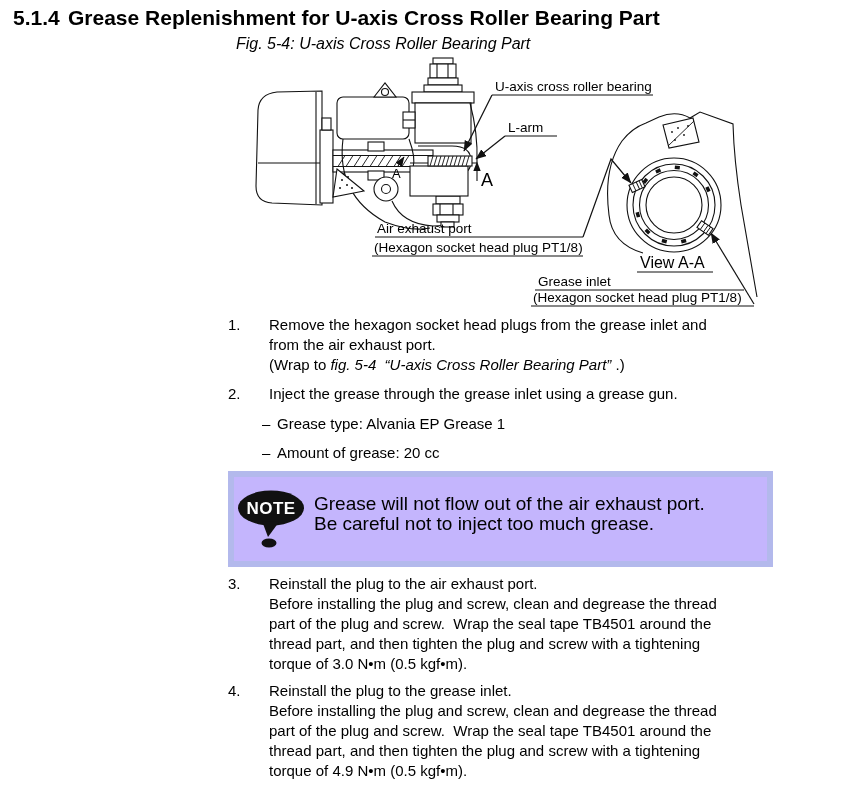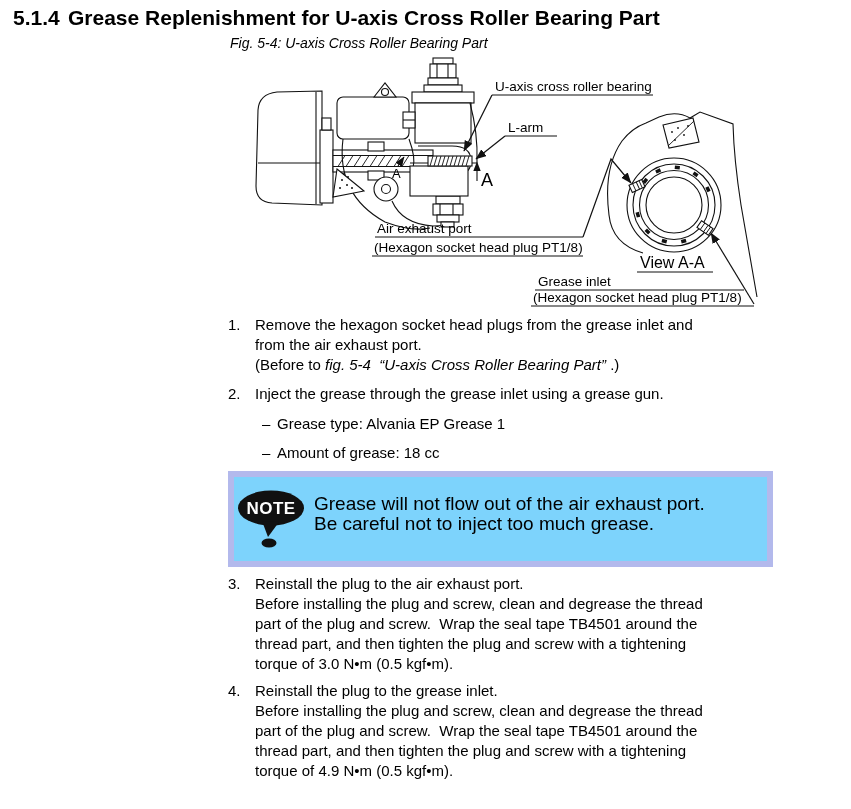--- a/index.html
+++ b/index.html
@@ -1,36 +1,36 @@
 <!DOCTYPE html>
 <html style="--note-border: #b3b9ec;"><head>
 <meta charset="utf-8">
 <title>Grease Replenishment</title>
 <style>
   html,body{margin:0;padding:0;background:#fff;}
   body{width:851px;height:809px;position:relative;overflow:hidden;
        font-family:"Liberation Sans",sans-serif;color:#000;}
   .heading{position:absolute;top:6px;left:13px;font-size:21px;font-weight:bold;white-space:nowrap;}
   .heading .h-num{display:inline-block;width:55px;}
-  .caption{position:absolute;top:35px;left:230px;font-size:14px;font-style:italic;white-space:nowrap;}
+  .caption{position:absolute;top:35px;left:236px;font-size:16px;font-style:italic;white-space:nowrap;}
   .figure-svg{position:absolute;left:230px;top:55px;}
   svg text{font-family:"Liberation Sans",sans-serif;fill:#000;}
   .fl{font-size:13.5px;}
   .fl-view{font-size:16px;}
   .fl-a-small{font-size:13px;}
   .fl-a-big{font-size:18px;}
   .note-label{font-size:17px;font-weight:bold;fill:#fff;letter-spacing:.5px;}
   .step{position:absolute;left:228px;width:552px;font-size:15px;line-height:20px;}
   .step .num{position:absolute;left:0;top:0;}
-  .step .txt{margin-left:27px;white-space:pre-wrap;}
+  .step .txt{margin-left:41px;white-space:pre-wrap;}
   .step .txt em{font-style:italic;text-align:right;}
   .bullet{position:absolute;left:262px;font-size:15px;line-height:20px;display:flex;}
   .bullet .dash{width:15px;flex:0 0 15px;}
   .note-box{position:absolute;left:228px;top:471px;width:533px;height:84px;
-            border:6px solid var(--note-border,#b3b9ec);background:#7dd3fc;}
+            border:6px solid var(--note-border,#b3b9ec);background:#c4b5fd;}
   .note-icon{position:absolute;left:2px;top:11px;}
   .note-text{position:absolute;left:80px;top:17px;font-size:19px;line-height:19.5px;white-space:pre-wrap;}
 </style>
 </head>
 <body>
 
 <div class="heading">
   <span class="h-num">5.1.4</span><span>Grease Replenishment for U-axis Cross Roller Bearing Part</span>
 </div>
 
@@ -219,35 +219,35 @@
     <text class="fl" x="533" y="302">(Hexagon socket head plug PT1/8)</text>
     <line x1="531" y1="306" x2="754" y2="306" stroke="#111" stroke-width="1.2"></line>
     <line x1="754" y1="304" x2="711" y2="233" stroke="#111" stroke-width="1.2" marker-end="url(#arr)"></line>
   </g>
 </svg>
 
 <div class="step" style="top:315px;">
   <span class="num">1.</span>
   <div class="txt"><span>Remove the hexagon socket head plugs from the grease inlet and
 from the air exhaust port.
-</span><span>(Before to </span><em>fig. 5-4  “U-axis Cross Roller Bearing Part”</em><span> .)</span></div>
+</span><span>(Wrap to </span><em>fig. 5-4  “U-axis Cross Roller Bearing Part”</em><span> .)</span></div>
 </div>
 
 <div class="step" style="top:384px;">
   <span class="num">2.</span>
   <div class="txt">Inject the grease through the grease inlet using a grease gun.</div>
 </div>
 
 <div class="bullet" style="top:414px;">
   <span class="dash">–</span>
   <span>Grease type: Alvania EP Grease 1</span>
 </div>
 <div class="bullet" style="top:443px;">
   <span class="dash">–</span>
-  <span>Amount of grease: 18 cc</span>
+  <span>Amount of grease: 20 cc</span>
 </div>
 
 <div class="note-box">
   <svg class="note-icon" width="74" height="64" viewBox="0 0 74 64">
     <ellipse cx="35" cy="20" rx="33" ry="17.5" fill="#111"></ellipse>
     <polygon points="26,33 43,34 32,49" fill="#111"></polygon>
     <ellipse cx="33" cy="55" rx="7.5" ry="4.5" fill="#111"></ellipse>
     <text class="note-label" x="35" y="26" text-anchor="middle">NOTE</text>
   </svg>
   <div class="note-text">Grease will not flow out of the air exhaust port.

